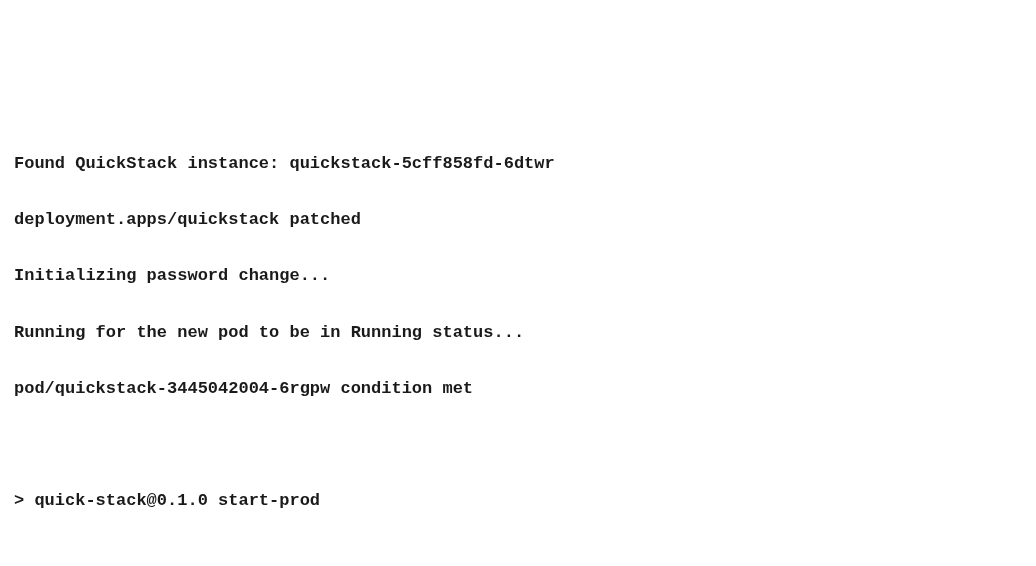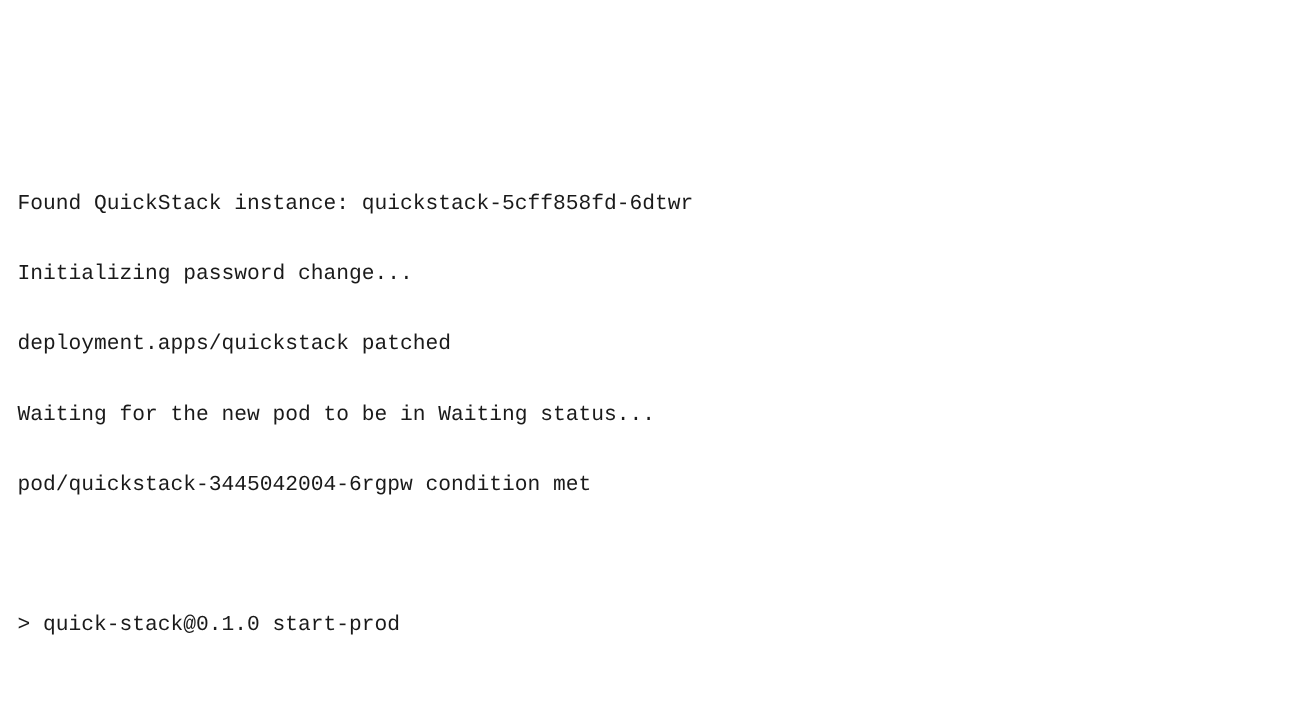--- a/index.html
+++ b/index.html
@@ -17,36 +17,37 @@
       width: 1036px;
       height: 566px;
       overflow: hidden;
       white-space: pre;
     }
     .terminal-output {
       font-family: inherit;
     }
     .line {
       display: block;
+      font-weight: bold;
     }
     .blank-line {
       display: block;
       height: 1.65em;
     }
   </style>
 </head>
 <body>
 
 
 
 <div class="terminal-output">
 <span class="line">Found QuickStack instance: quickstack-5cff858fd-6dtwr</span>
+<span class="line">deployment.apps/quickstack patched</span>
 <span class="line">Initializing password change...</span>
-<span class="line">deployment.apps/quickstack patched</span>
-<span class="line">Waiting for the new pod to be in Waiting status...</span>
+<span class="line">Running for the new pod to be in Running status...</span>
 <span class="line">pod/quickstack-3445042004-6rgpw condition met</span>
 <span class="blank-line"></span>
 <span class="line">&gt; quick-stack@0.1.0 start-prod</span>
 
 
 
 
 
 
 

